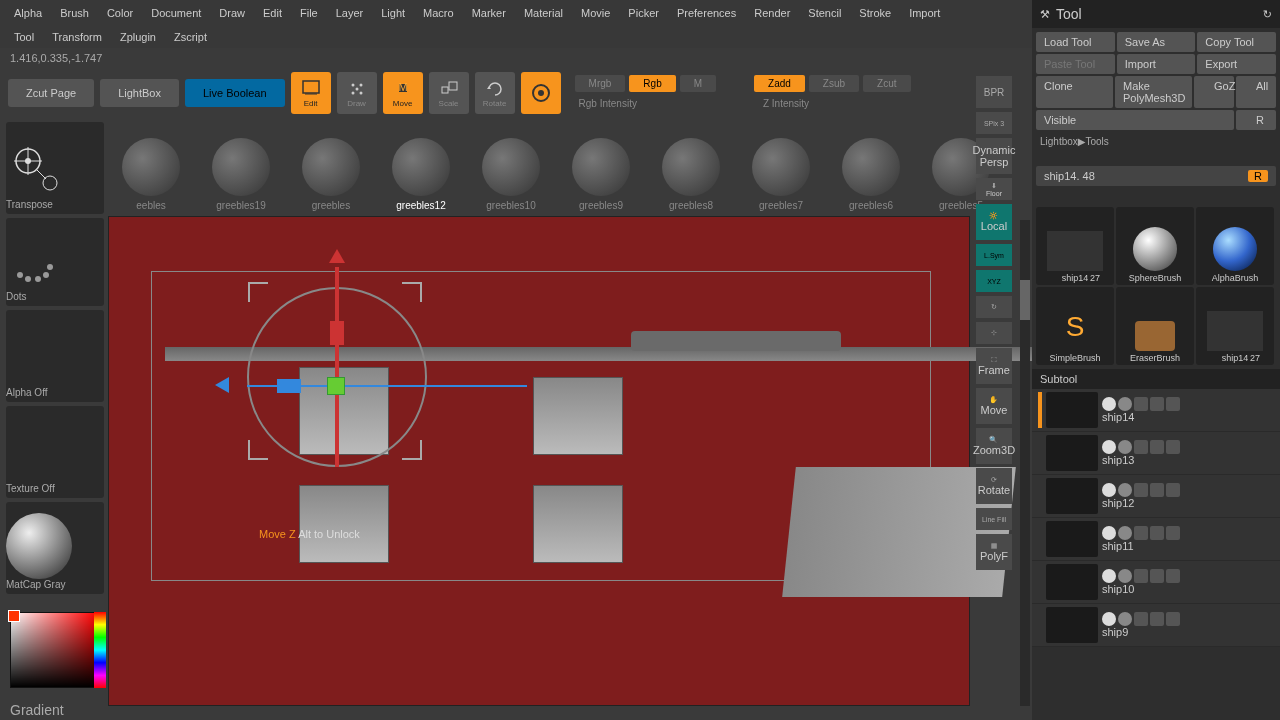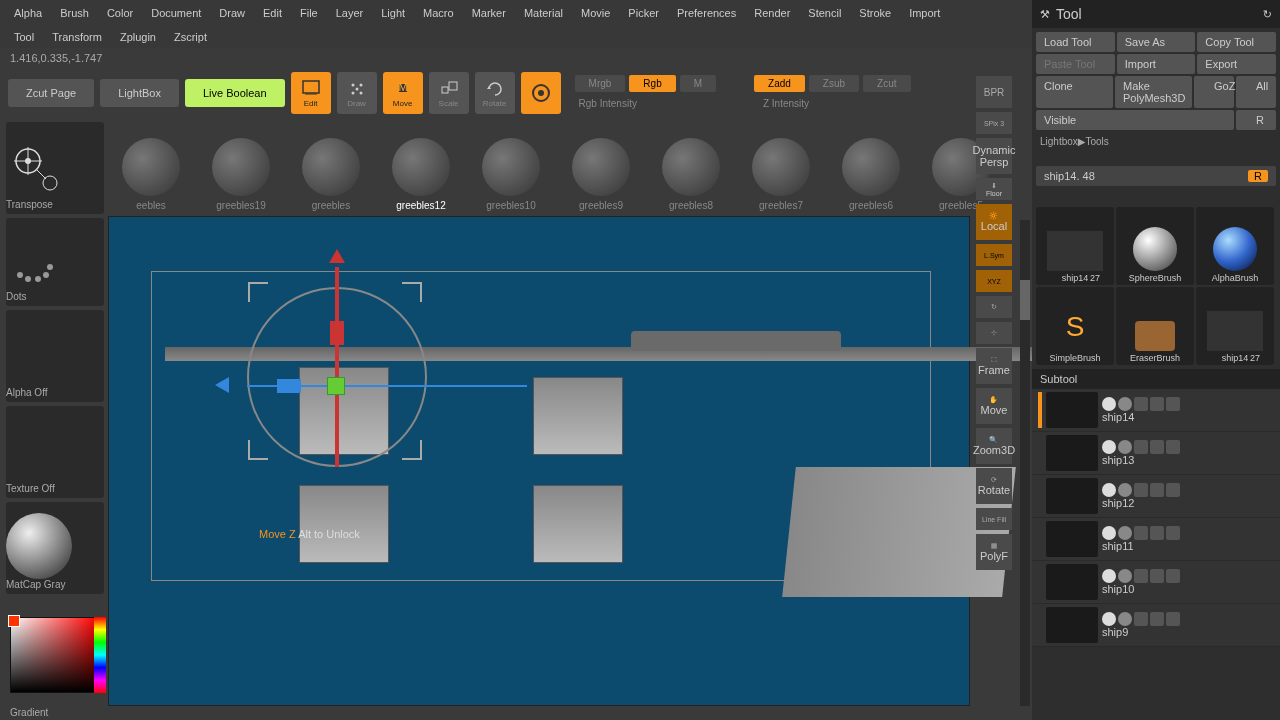--- a/index.html
+++ b/index.html
@@ -4,57 +4,57 @@
 <style>
 *{margin:0;padding:0;box-sizing:border-box;font-family:Arial,sans-serif;font-size:11px;color:#ccc;user-select:none}
 body{background:#3a3a3a;width:1280px;height:720px;overflow:hidden;position:relative}
 .topmenu{display:flex;gap:2px;padding:4px 6px;background:#383838}
 .topmenu span{padding:3px 8px;cursor:pointer}
 .topmenu2{display:flex;gap:2px;padding:2px 6px;background:#383838}
 .topmenu2 span{padding:3px 8px;cursor:pointer}
 .coords{padding:4px 10px;color:#aaa;font-size:11px}
 .toolbar{display:flex;align-items:center;gap:6px;padding:4px 8px;background:#3a3a3a}
 .tbtn{padding:8px 18px;background:#545454;border-radius:3px;cursor:pointer;color:#ccc}
-.tbtn.orange{background:#bef264;color:#000}
+.tbtn.orange{background:#0369a1;color:#000}
 .iconbtn{width:40px;height:42px;background:#545454;border-radius:3px;display:flex;flex-direction:column;align-items:center;justify-content:center;cursor:pointer;position:relative}
 .iconbtn.orange{background:#f7941d}
 .iconbtn .lbl{font-size:8px;color:#888;margin-top:2px}
 .iconbtn.orange .lbl{color:#222}
 .channels{display:flex;gap:4px;margin-left:8px;flex-direction:column}
 .chrow{display:flex;gap:4px}
 .ch{padding:3px 14px;background:#4a4a4a;border-radius:2px;font-size:10px;color:#888;cursor:pointer}
 .ch.active{background:#f7941d;color:#000}
 .chlabel{font-size:10px;color:#888;padding:2px 4px}
 .leftpanel{position:absolute;left:6px;top:122px;width:98px;display:flex;flex-direction:column;gap:4px}
 .lbox{width:98px;background:#2a2a2a;border-radius:3px;display:flex;flex-direction:column;align-items:flex-start;justify-content:flex-end;padding-bottom:4px}
 .lbox .lbl{font-size:10px;color:#aaa}
 .brushstrip{position:absolute;left:108px;top:122px;right:264px;height:92px;display:flex;gap:4px;overflow:hidden;align-items:center}
 .brushitem{width:86px;height:86px;display:flex;flex-direction:column;align-items:center;justify-content:flex-end;cursor:pointer}
 .brushcircle{width:58px;height:58px;border-radius:50%;background:radial-gradient(circle at 35% 35%,#777,#333);margin-bottom:4px}
 .brushitem .lbl{font-size:10px;color:#888}
 .brushitem.sel .lbl{color:#fff}
-.viewport{position:absolute;left:108px;top:216px;width:862px;height:490px;background:#0c4a6e;border:1px solid #222}
+.viewport{position:absolute;left:108px;top:216px;width:862px;height:490px;background:#7f1d1d;border:1px solid #222}
 .vpframe{position:absolute;left:42px;top:54px;width:780px;height:310px;border:1px solid #888}
 .corner{position:absolute;width:20px;height:20px;border:2px solid #aaa}
 .gizmo{position:absolute;left:138px;top:50px;width:180px;height:200px}
 .gcircle{position:absolute;left:0;top:20px;width:180px;height:180px;border:2px solid #888;border-radius:50%}
 .axisY{position:absolute;left:88px;top:0;width:4px;height:200px;background:#c33}
 .axisX{position:absolute;left:0;top:118px;width:280px;height:2px;background:#38d}
 .axisXend{position:absolute;left:-32px;top:110px;width:0;height:0;border-top:8px solid transparent;border-bottom:8px solid transparent;border-right:14px solid #38d}
 .axisYend{position:absolute;left:82px;top:-18px;width:0;height:0;border-left:8px solid transparent;border-right:8px solid transparent;border-bottom:14px solid #c33}
 .center{position:absolute;left:80px;top:110px;width:18px;height:18px;background:#6c3;border:1px solid #393}
 .gizhandle{position:absolute;background:#c33;width:14px;height:24px}
 .gizhandle.blue{background:#38d;width:24px;height:14px}
 .vphint{position:absolute;left:150px;top:308px;font-size:14px}
 .vphint .o{color:#f7941d}
 .vphint .w{color:#ddd}
 .cube{position:absolute;background:linear-gradient(180deg,#888,#bbb);border:1px solid #555}
 .rightbar{position:absolute;left:974px;top:76px;width:40px;display:flex;flex-direction:column;gap:4px;align-items:center}
 .rbtn{width:36px;height:36px;background:#4a4a4a;border-radius:0;display:flex;flex-direction:column;align-items:center;justify-content:center;font-size:7px;color:#aaa;cursor:pointer}
-.rbtn.orange{background:#a16207;color:#000}
+.rbtn.orange{background:#0f766e;color:#000}
 .rbtn.small{height:22px}
 .toolpanel{position:absolute;right:0;top:0;width:248px;height:720px;background:#2e2e2e;display:flex;flex-direction:column}
 .toolhdr{display:flex;align-items:center;padding:4px 8px;background:#222;height:28px}
 .toolhdr .title{font-size:14px;color:#ccc}
 .toolbtns{display:flex;flex-wrap:wrap;gap:2px;padding:4px}
 .pbtn{padding:4px 8px;background:#545454;border-radius:2px;cursor:pointer;color:#ccc;font-size:11px;flex:1;min-width:70px;text-align:left}
 .pbtn.dis{color:#777}
 .pbtn.sm{min-width:30px;flex:0;padding:4px 20px}
 .toolname{padding:4px 8px;background:#444;margin:17px 4px;border-radius:2px;display:flex;justify-content:space-between}
 .toolgrid{display:flex;flex-wrap:wrap;gap:2px;padding:4px}
@@ -212,21 +212,21 @@
     <span class="lbl">MatCap Gray</span>
   </div>
 </div>
 
 <div class="colorpick">
   <div style="position:relative">
     <div class="colorsq"></div>
     <div class="hue"></div>
     <div style="position:absolute;left:-2px;top:-2px;width:12px;height:12px;border:1px solid #fff;background:#f30"></div>
   </div>
-  <div style="font-size:10px;color:#aaa;margin-top:14px">Gradient</div>
+  <div style="font-size:14px;color:#aaa;margin-top:14px">Gradient</div>
 </div>
 
 <div class="brushstrip" id="brushstrip">
     <div class="brushitem">
       <div class="brushcircle"></div>
       <span class="lbl">eebles</span>
     </div>
     <div class="brushitem">
       <div class="brushcircle"></div>
       <span class="lbl">greebles19</span>

